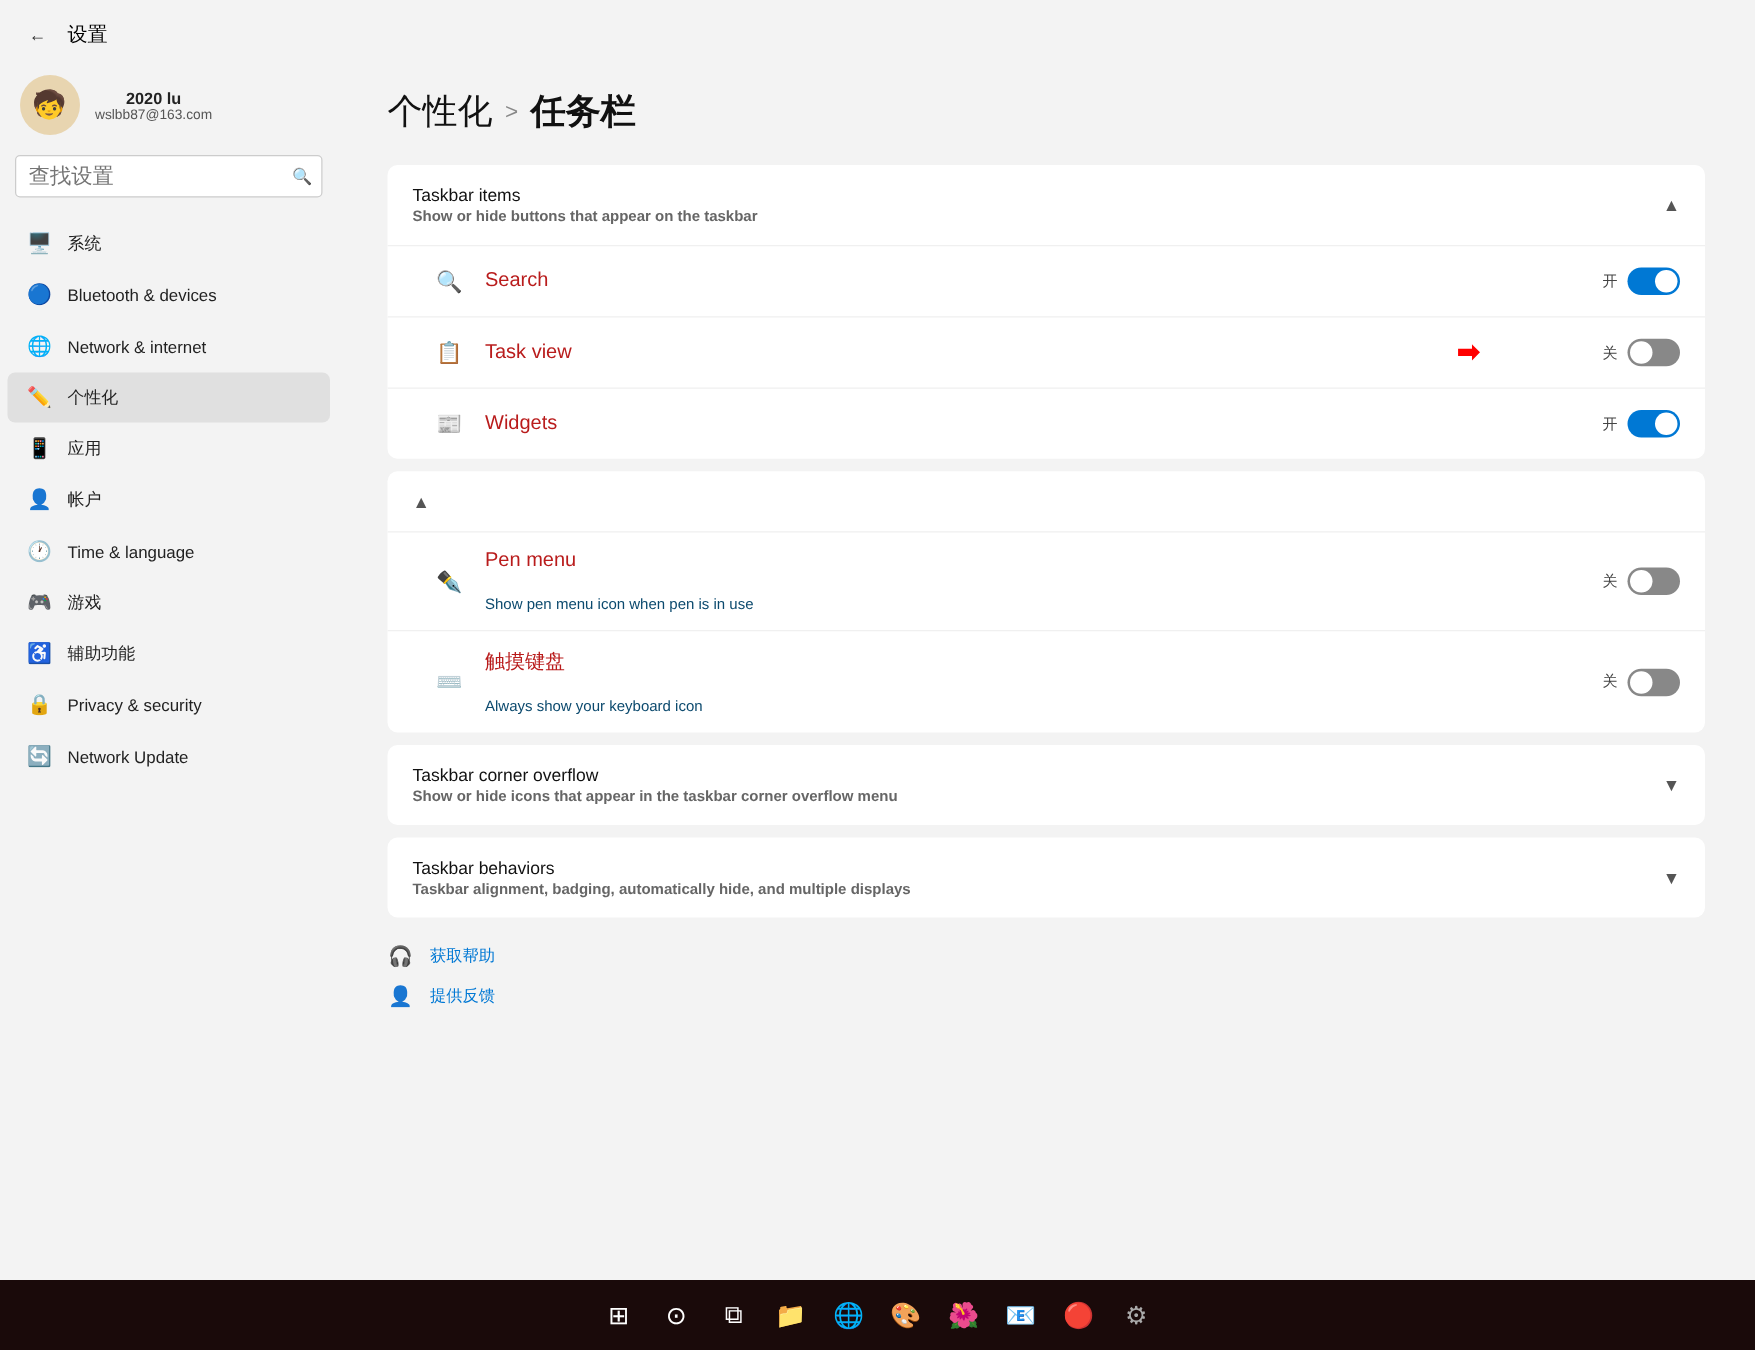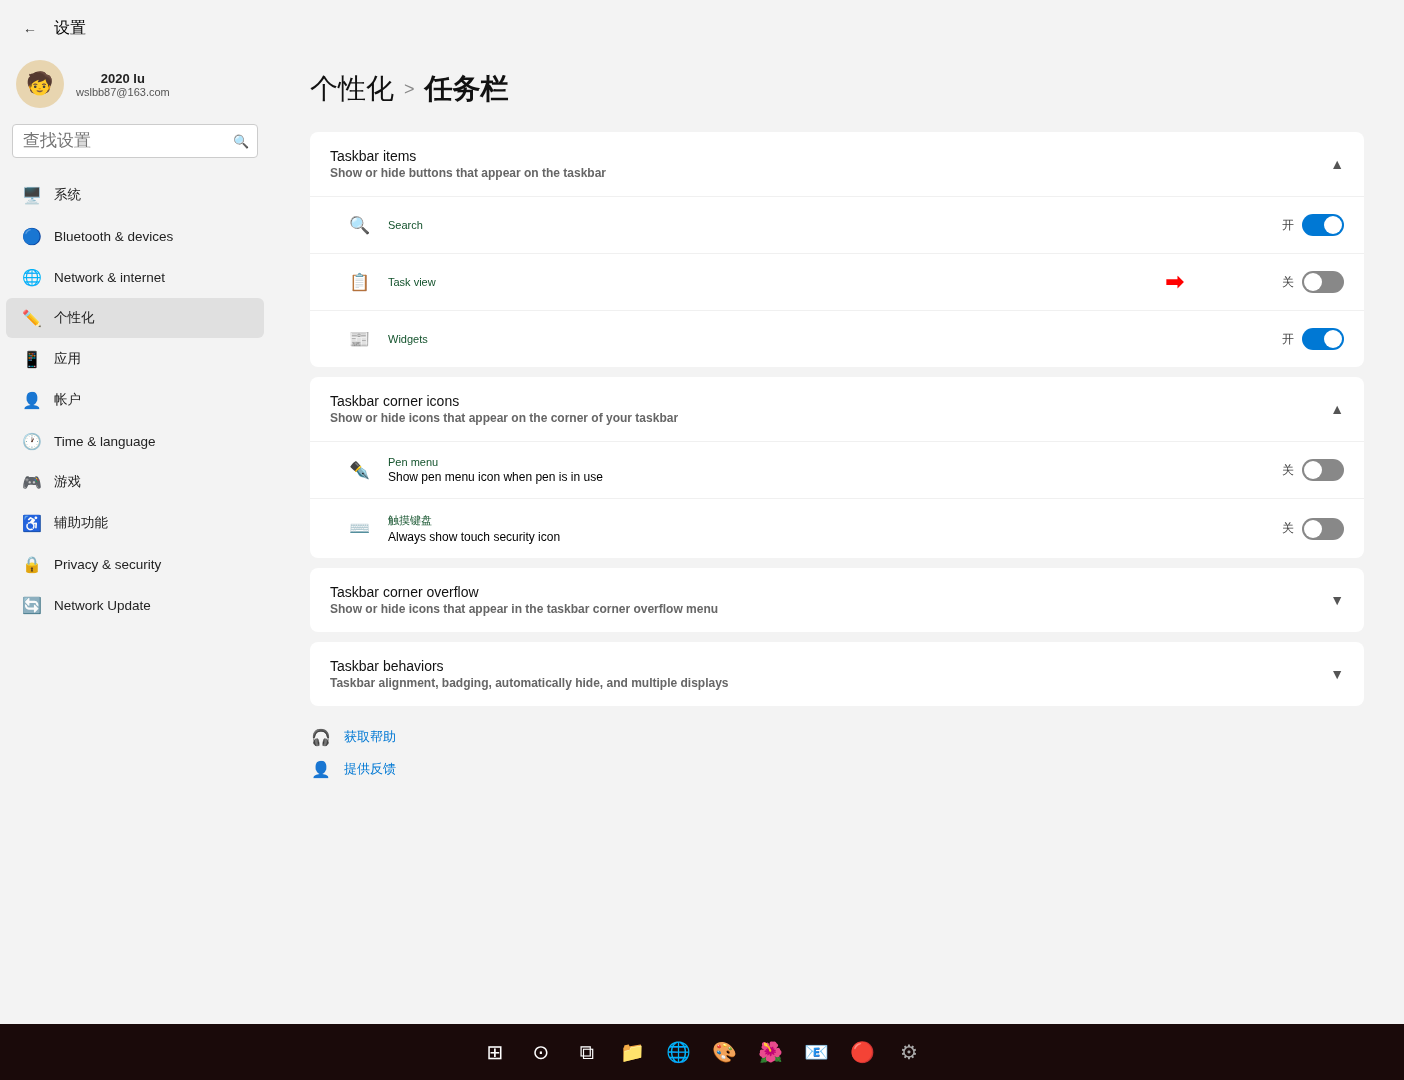--- a/index.html
+++ b/index.html
@@ -191,27 +191,27 @@
       margin-right: 14px;
       display: flex; align-items: center; justify-content: center;
       font-size: 17px;
       color: #555;
       flex-shrink: 0;
     }
     .setting-item-info {
       flex: 1;
     }
     .setting-item-label {
-      font-size: 11px;
-      color: #14532d;
+      font-size: 16px;
+      color: #b91c1c;
     }
     .setting-item-sublabel {
       font-size: 12px;
-      color: #000000;
-      margin-top: 2px;
+      color: #0c4a6e;
+      margin-top: 18px;
     }
 
     .toggle-area {
       display: flex;
       align-items: center;
       gap: 8px;
       flex-shrink: 0;
     }
     .toggle-label {
       font-size: 12px;
@@ -429,24 +429,20 @@
               <div class="toggle-track on">
                 <div class="toggle-thumb"></div>
               </div>
             </div>
           </div>
         </div>
       </div>
   </div>
         <div class="settings-section">
     <div class="section-header">
-      <div class="section-header-left">
-        <div class="section-title">Taskbar corner icons</div>
-        <div class="section-desc">Show or hide icons that appear on the corner of your taskbar</div>
-      </div>
       <span class="chevron">▲</span>
     </div>
     <div class="section-items">
         <div class="setting-item" style="position:relative;">
           <div class="setting-item-icon">✒️</div>
           <div class="setting-item-info">
             <div class="setting-item-label">Pen menu</div>
             <div class="setting-item-sublabel">Show pen menu icon when pen is in use</div>
           </div>
 
@@ -457,21 +453,21 @@
                 <div class="toggle-thumb"></div>
               </div>
             </div>
           </div>
         </div>
 
         <div class="setting-item" style="position:relative;">
           <div class="setting-item-icon">⌨️</div>
           <div class="setting-item-info">
             <div class="setting-item-label">触摸键盘</div>
-            <div class="setting-item-sublabel">Always show touch security icon</div>
+            <div class="setting-item-sublabel">Always show your keyboard icon</div>
           </div>
 
           <div class="toggle-area">
             <span class="toggle-label">关</span>
             <div class="toggle">
               <div class="toggle-track off">
                 <div class="toggle-thumb"></div>
               </div>
             </div>
           </div>

